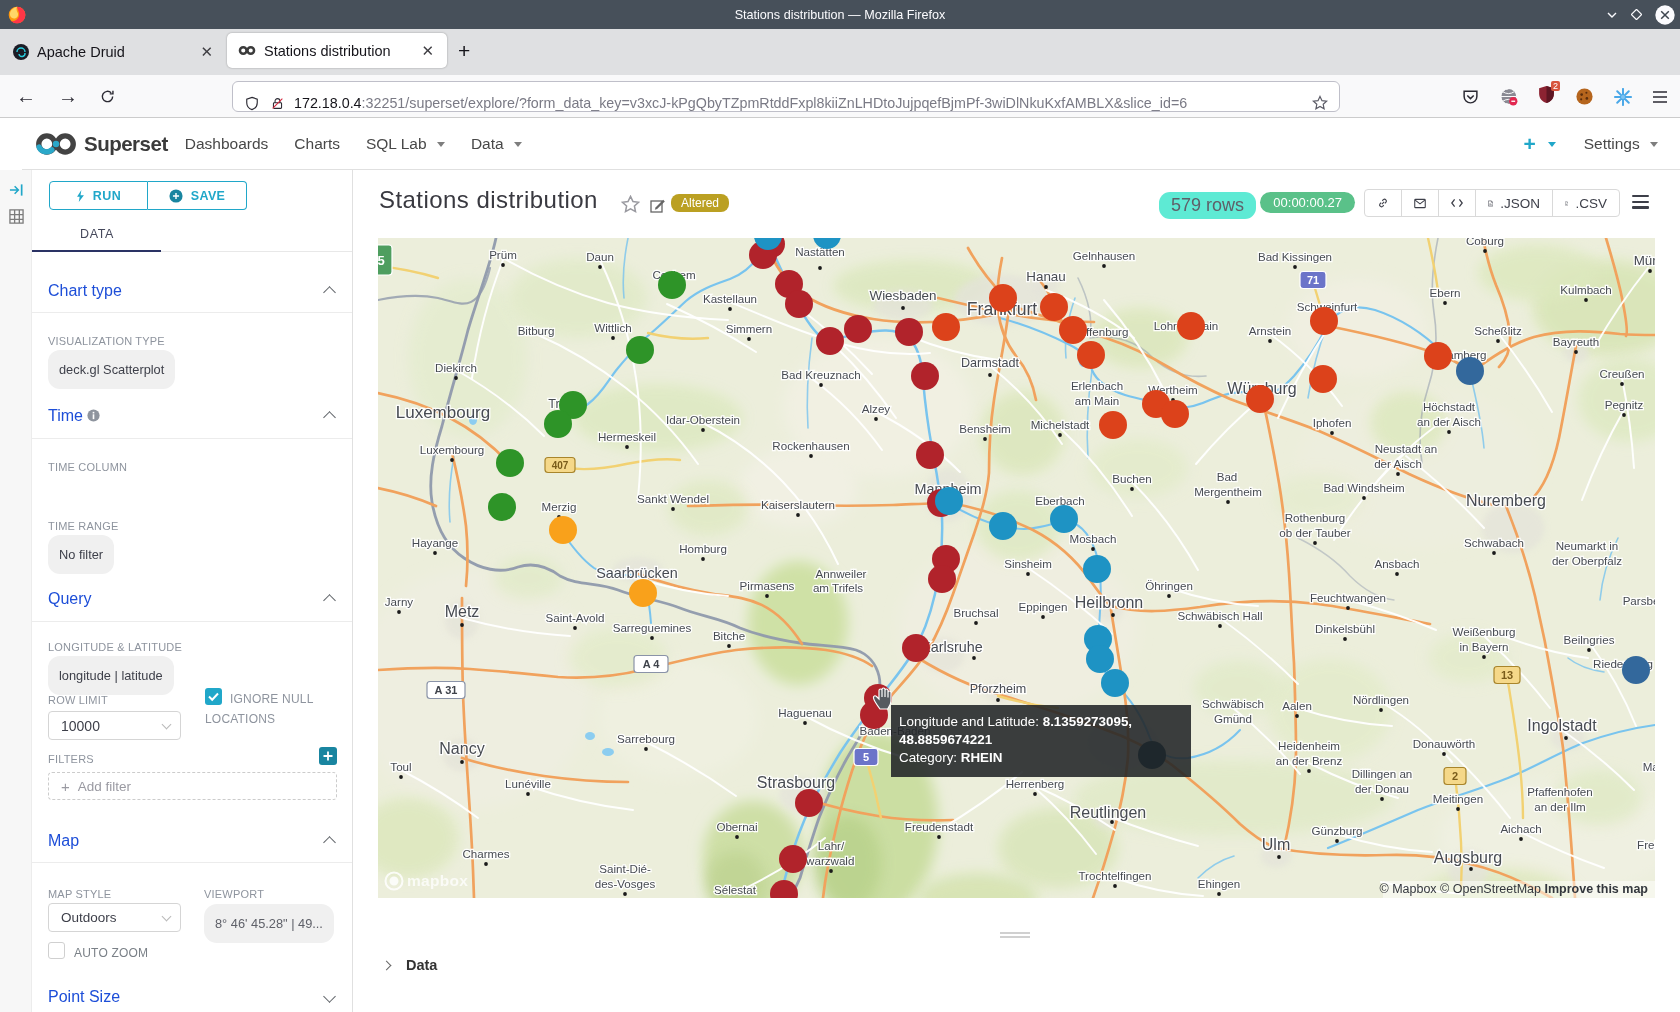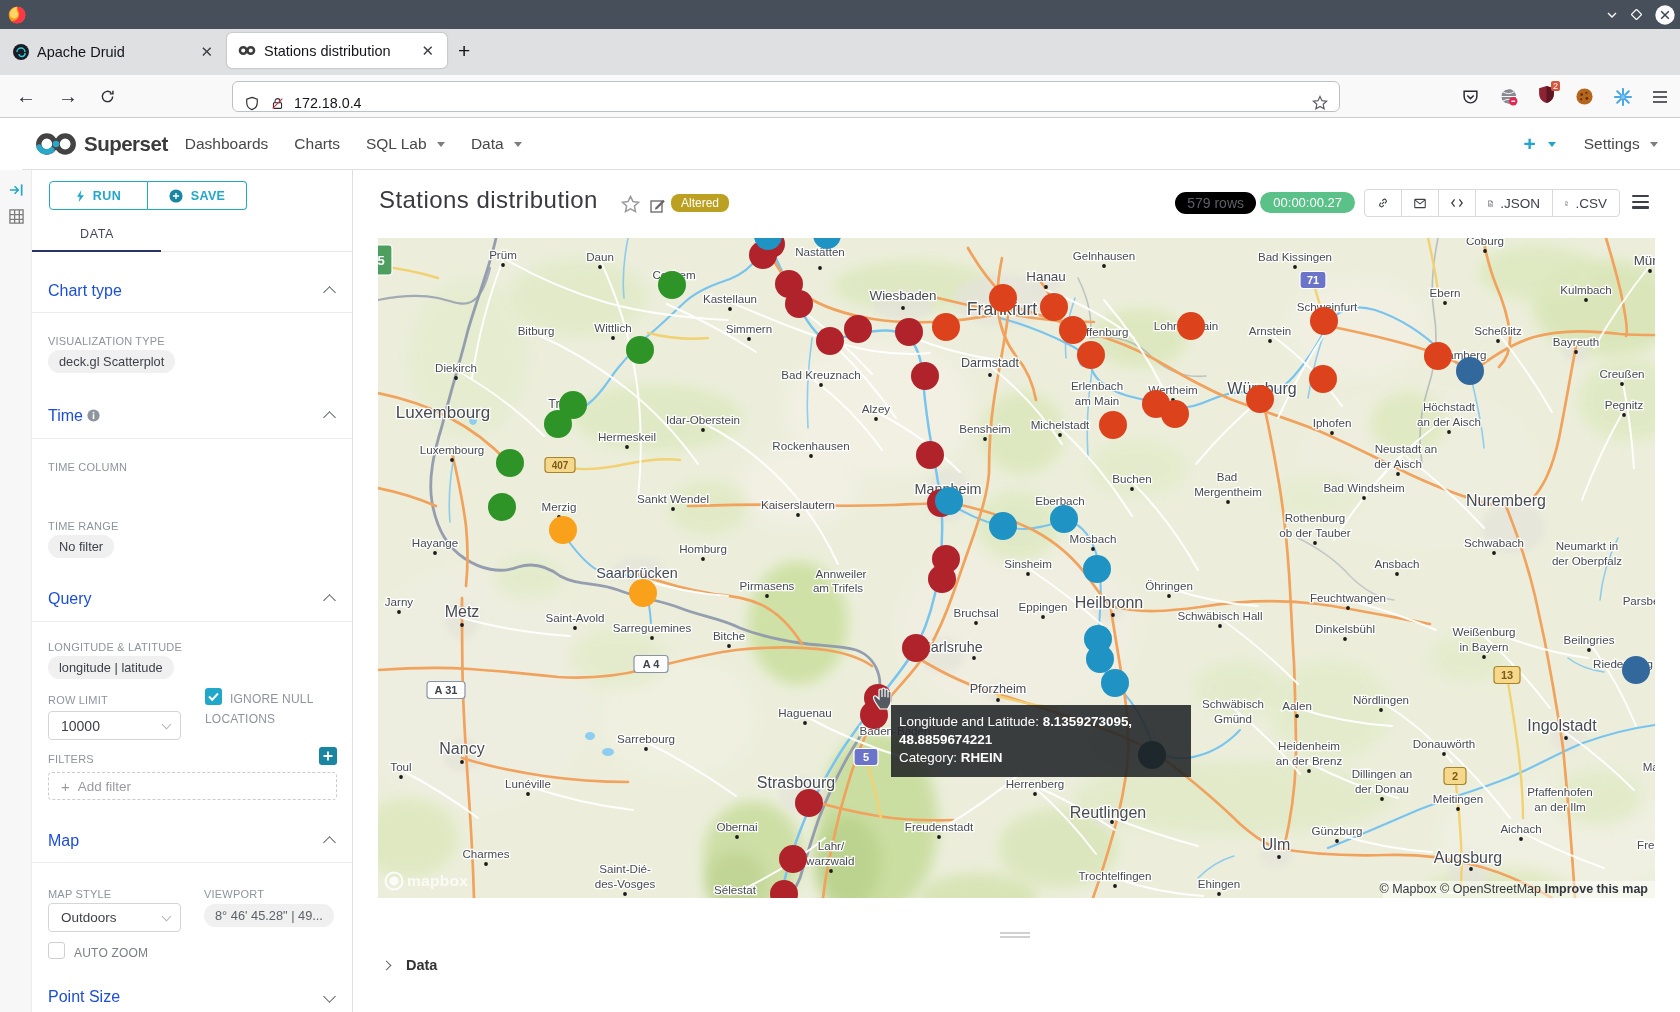--- a/index.html
+++ b/index.html
@@ -41,47 +41,48 @@
 .sbtn.r { border-radius:0 4px 4px 0; border-left:none; }
 .datatab { position:absolute; left:48px; top:57px; font-size:12.5px; color:#45485b; letter-spacing:.6px; font-weight:500; }
 .tabline { position:absolute; left:0; top:80px; width:129px; height:2px; background:#2a3264; }
 .tabborder { position:absolute; left:0; top:81px; width:321px; height:1px; background:#e8e8e8; }
 .shead { position:absolute; left:16px; font-size:16px; color:#1d4ed8; }
 .schev { position:absolute; right:18px; width:9px; height:9px; border-left:1.6px solid #5f6368; border-top:1.6px solid #5f6368; }
 .schev.up { transform:rotate(45deg); }
 .schev.down { transform:rotate(225deg); }
 .sdiv { position:absolute; left:0; width:321px; height:1px; background:#ececec; }
 .slabel { position:absolute; font-size:11px; color:#8e949e; letter-spacing:.2px; }
-.spill { position:absolute; background:#f0f0f0; border-radius:12px; font-size:12.8px; color:#3d3f49; padding:4px 11px; white-space:nowrap; }
+.spill { position:absolute; background:#f0f0f0; border-radius:12px; font-size:12.8px; color:#3d3f49; padding:12px 11px; white-space:nowrap; }
 .sselect { position:absolute; height:29px; border:1px solid #d5d5d5; border-radius:4px; background:#fff; display:flex; align-items:center; font-size:13.5px; color:#3d3f49; }
 .selchev { position:absolute; right:10px; width:7px; height:7px; border-left:1.4px solid #b9b9b9; border-top:1.4px solid #b9b9b9; transform:rotate(225deg); margin-top:-3px; }
 
 .charttitle { position:absolute; left:26px; top:16px; font-size:24px; font-weight:500; color:#393940; letter-spacing:.45px; }
 .altered { position:absolute; left:318px; top:24px; background:#bba022; color:#fff; font-size:12px; border-radius:8px; padding:2px 10px; }
-.rowspill { position:absolute; right:424px; top:22px; background:#000000; border-radius:11px; color:#5f5f68; font-size:14px; padding:3px 12px; }
+.rowspill { position:absolute; right:424px; top:22px; background:#5eead4; border-radius:11px; color:#5f5f68; font-size:18px; padding:3px 12px; }
 .timerpill { position:absolute; right:325px; top:22px; background:#5ac189; border-radius:11px; color:#fff; font-size:13px; padding:3px 13px; }
 .btnbar { position:absolute; right:60px; top:19px; height:28px; display:flex; border:1px solid #d9d9d9; border-radius:4px;text-align:right; }
 .bbseg { height:100%; display:flex; align-items:center; justify-content:center; border-right:1px solid #d9d9d9; color:#3d3f49; font-size:13.5px; padding:0 12px; }
 .bbseg:last-child { border-right:none; }
 .hamb { position:absolute; right:31px; top:25px; width:17px; height:14px; }
 .hamb div { height:2.4px; background:#3d3f49; margin-bottom:3.2px; border-radius:1px; }
 
 .dragbar { position:absolute; left:647px; top:762px; width:30px; }
 .dragbar div { height:1.5px; background:#d0d0d0; margin-bottom:2.5px; }
 .datapanel { position:absolute; left:30px; top:787px; font-size:14.5px; font-weight:bold; color:#333; }
 .dchev { display:inline-block; width:7px; height:7px; border-right:1.8px solid #666; border-top:1.8px solid #666; transform:rotate(45deg); margin-right:16px; margin-bottom:1px; }
 </style>
 </head>
 <body>
 <div class="titlebar">
   <svg width="20" height="20" style="margin-left:7px" viewBox="0 0 24 24">
       <circle cx="12" cy="12" r="10" fill="#ff980e"></circle>
       <path d="M12 2a10 10 0 0 1 10 10c0 5.5-4.5 10-10 10-3 0-6-1.5-7.8-3.8C6 20 9 19.5 11 18c3-2.2 4-5 3.5-8C14 7 12.5 4.5 12 2z" fill="#ff3647"></path>
       <path d="M4 8c1.5-3 4-5 8-6-1 2.5-.5 5 .7 7 .8 1.6.8 3.5-.2 5-1.5 2.2-4.5 2.8-6.8 1.4C3.5 13.9 3 10.7 4 8z" fill="#ffd567"></path>
     </svg>
+  <span class="ftitle">Stations distribution — Mozilla Firefox</span>
   <div class="wbtns">
     <svg width="12" height="12" viewBox="0 0 12 12">
         <path d="M2 4l4 4 4-4" stroke="#fbfbfe" stroke-width="1.4" fill="none"></path>
       </svg>
     <svg width="11" height="11" viewBox="0 0 12 12">
         <rect x="2" y="2" width="8" height="8" transform="rotate(45 6 6)" stroke="#fbfbfe" stroke-width="1.3" fill="none"></rect>
       </svg>
     <svg width="20" height="20" viewBox="0 0 20 20">
         <circle cx="10" cy="10" r="9.7" fill="#fbfbfe"></circle>
         <path d="M6.2 6.2l7.6 7.6M13.8 6.2l-7.6 7.6" stroke="#3d454f" stroke-width="1.5"></path>
@@ -118,20 +119,21 @@
   <div class="urlfield">
     <svg width="14" height="15" viewBox="0 0 16 16" style="margin-right:12px">
         <path d="M8 1l6 2v4c0 4-2.5 6.8-6 8-3.5-1.2-6-4-6-8V3z" fill="none" stroke="#2b2a33" stroke-width="1.3"></path>
       </svg>
     <svg width="13" height="15" viewBox="0 0 16 16" style="margin-right:10px">
         <rect x="3" y="7" width="10" height="7" rx="1" fill="none" stroke="#2b2a33" stroke-width="1.3"></rect>
         <path d="M5 7V5a3 3 0 0 1 6 0v2" stroke="#2b2a33" stroke-width="1.3" fill="none"></path>
         <path d="M2 14L14 2" stroke="#d7263d" stroke-width="1.4"></path>
       </svg>
     <span>172.18.0.4</span>
+      <span class="urlgrey">:32251/superset/explore/?form_data_key=v3xcJ-kPgQbyTZpmRtddFxpl8kiiZnLHDtoJujpqefBjmPf-3wiDlNkuKxfAMBLX&amp;slice_id=6</span>
     <svg width="16" height="16" viewBox="0 0 16 16" style="position:absolute; right:11px">
         <path d="M8 1.5l2 4.2 4.6.5-3.4 3.1.9 4.5L8 11.5l-4.1 2.3.9-4.5L1.4 6.2l4.6-.5z" fill="none" stroke="#5b5b66" stroke-width="1.2"></path>
       </svg>
   </div>
   <div class="ubicons">
     <svg width="17" height="17" viewBox="0 0 16 16">
         <path d="M2 3h12v5a6 6 0 0 1-12 0z" fill="none" stroke="#2b2a33" stroke-width="1.4"></path>
         <path d="M5 7l3 3 3-3" stroke="#2b2a33" stroke-width="1.4" fill="none"></path>
       </svg>
     <svg width="19" height="19" viewBox="0 0 20 20">

